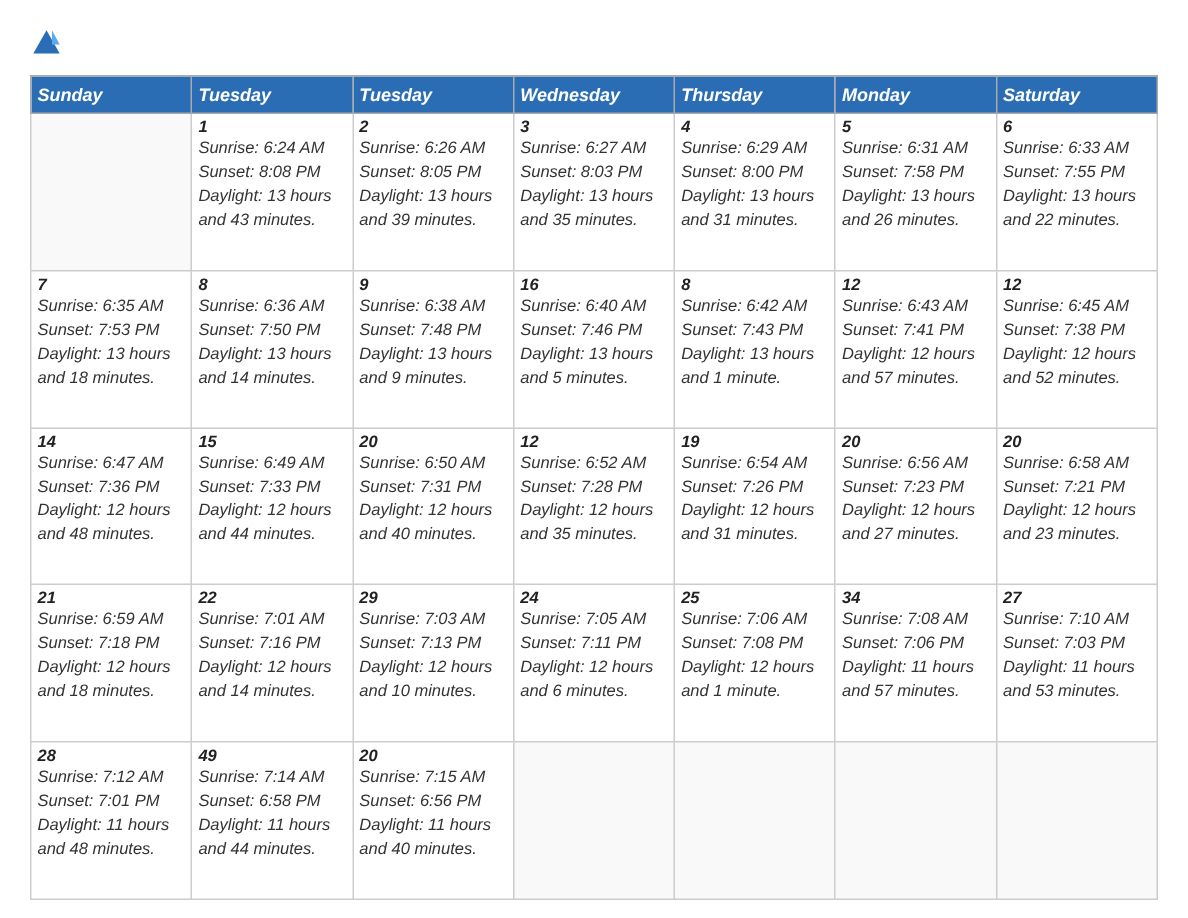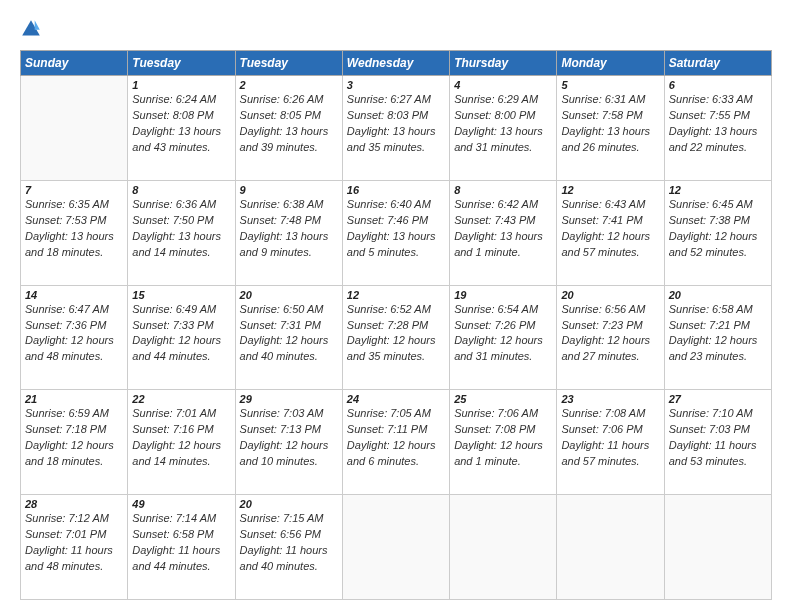--- a/index.html
+++ b/index.html
@@ -236,21 +236,21 @@
           </td>
           <td>
             <div class="cell-day">24</div>
             <div class="cell-info">Sunrise: 7:05 AM<br>Sunset: 7:11 PM<br>Daylight: 12 hours and 6 minutes.</div>
           </td>
           <td>
             <div class="cell-day">25</div>
             <div class="cell-info">Sunrise: 7:06 AM<br>Sunset: 7:08 PM<br>Daylight: 12 hours and 1 minute.</div>
           </td>
           <td>
-            <div class="cell-day">23</div>
+            <div class="cell-day">34</div>
             <div class="cell-info">Sunrise: 7:08 AM<br>Sunset: 7:06 PM<br>Daylight: 11 hours and 57 minutes.</div>
           </td>
           <td>
             <div class="cell-day">27</div>
             <div class="cell-info">Sunrise: 7:10 AM<br>Sunset: 7:03 PM<br>Daylight: 11 hours and 53 minutes.</div>
           </td>
         </tr>
         <tr>
           <td>
             <div class="cell-day">28</div>

